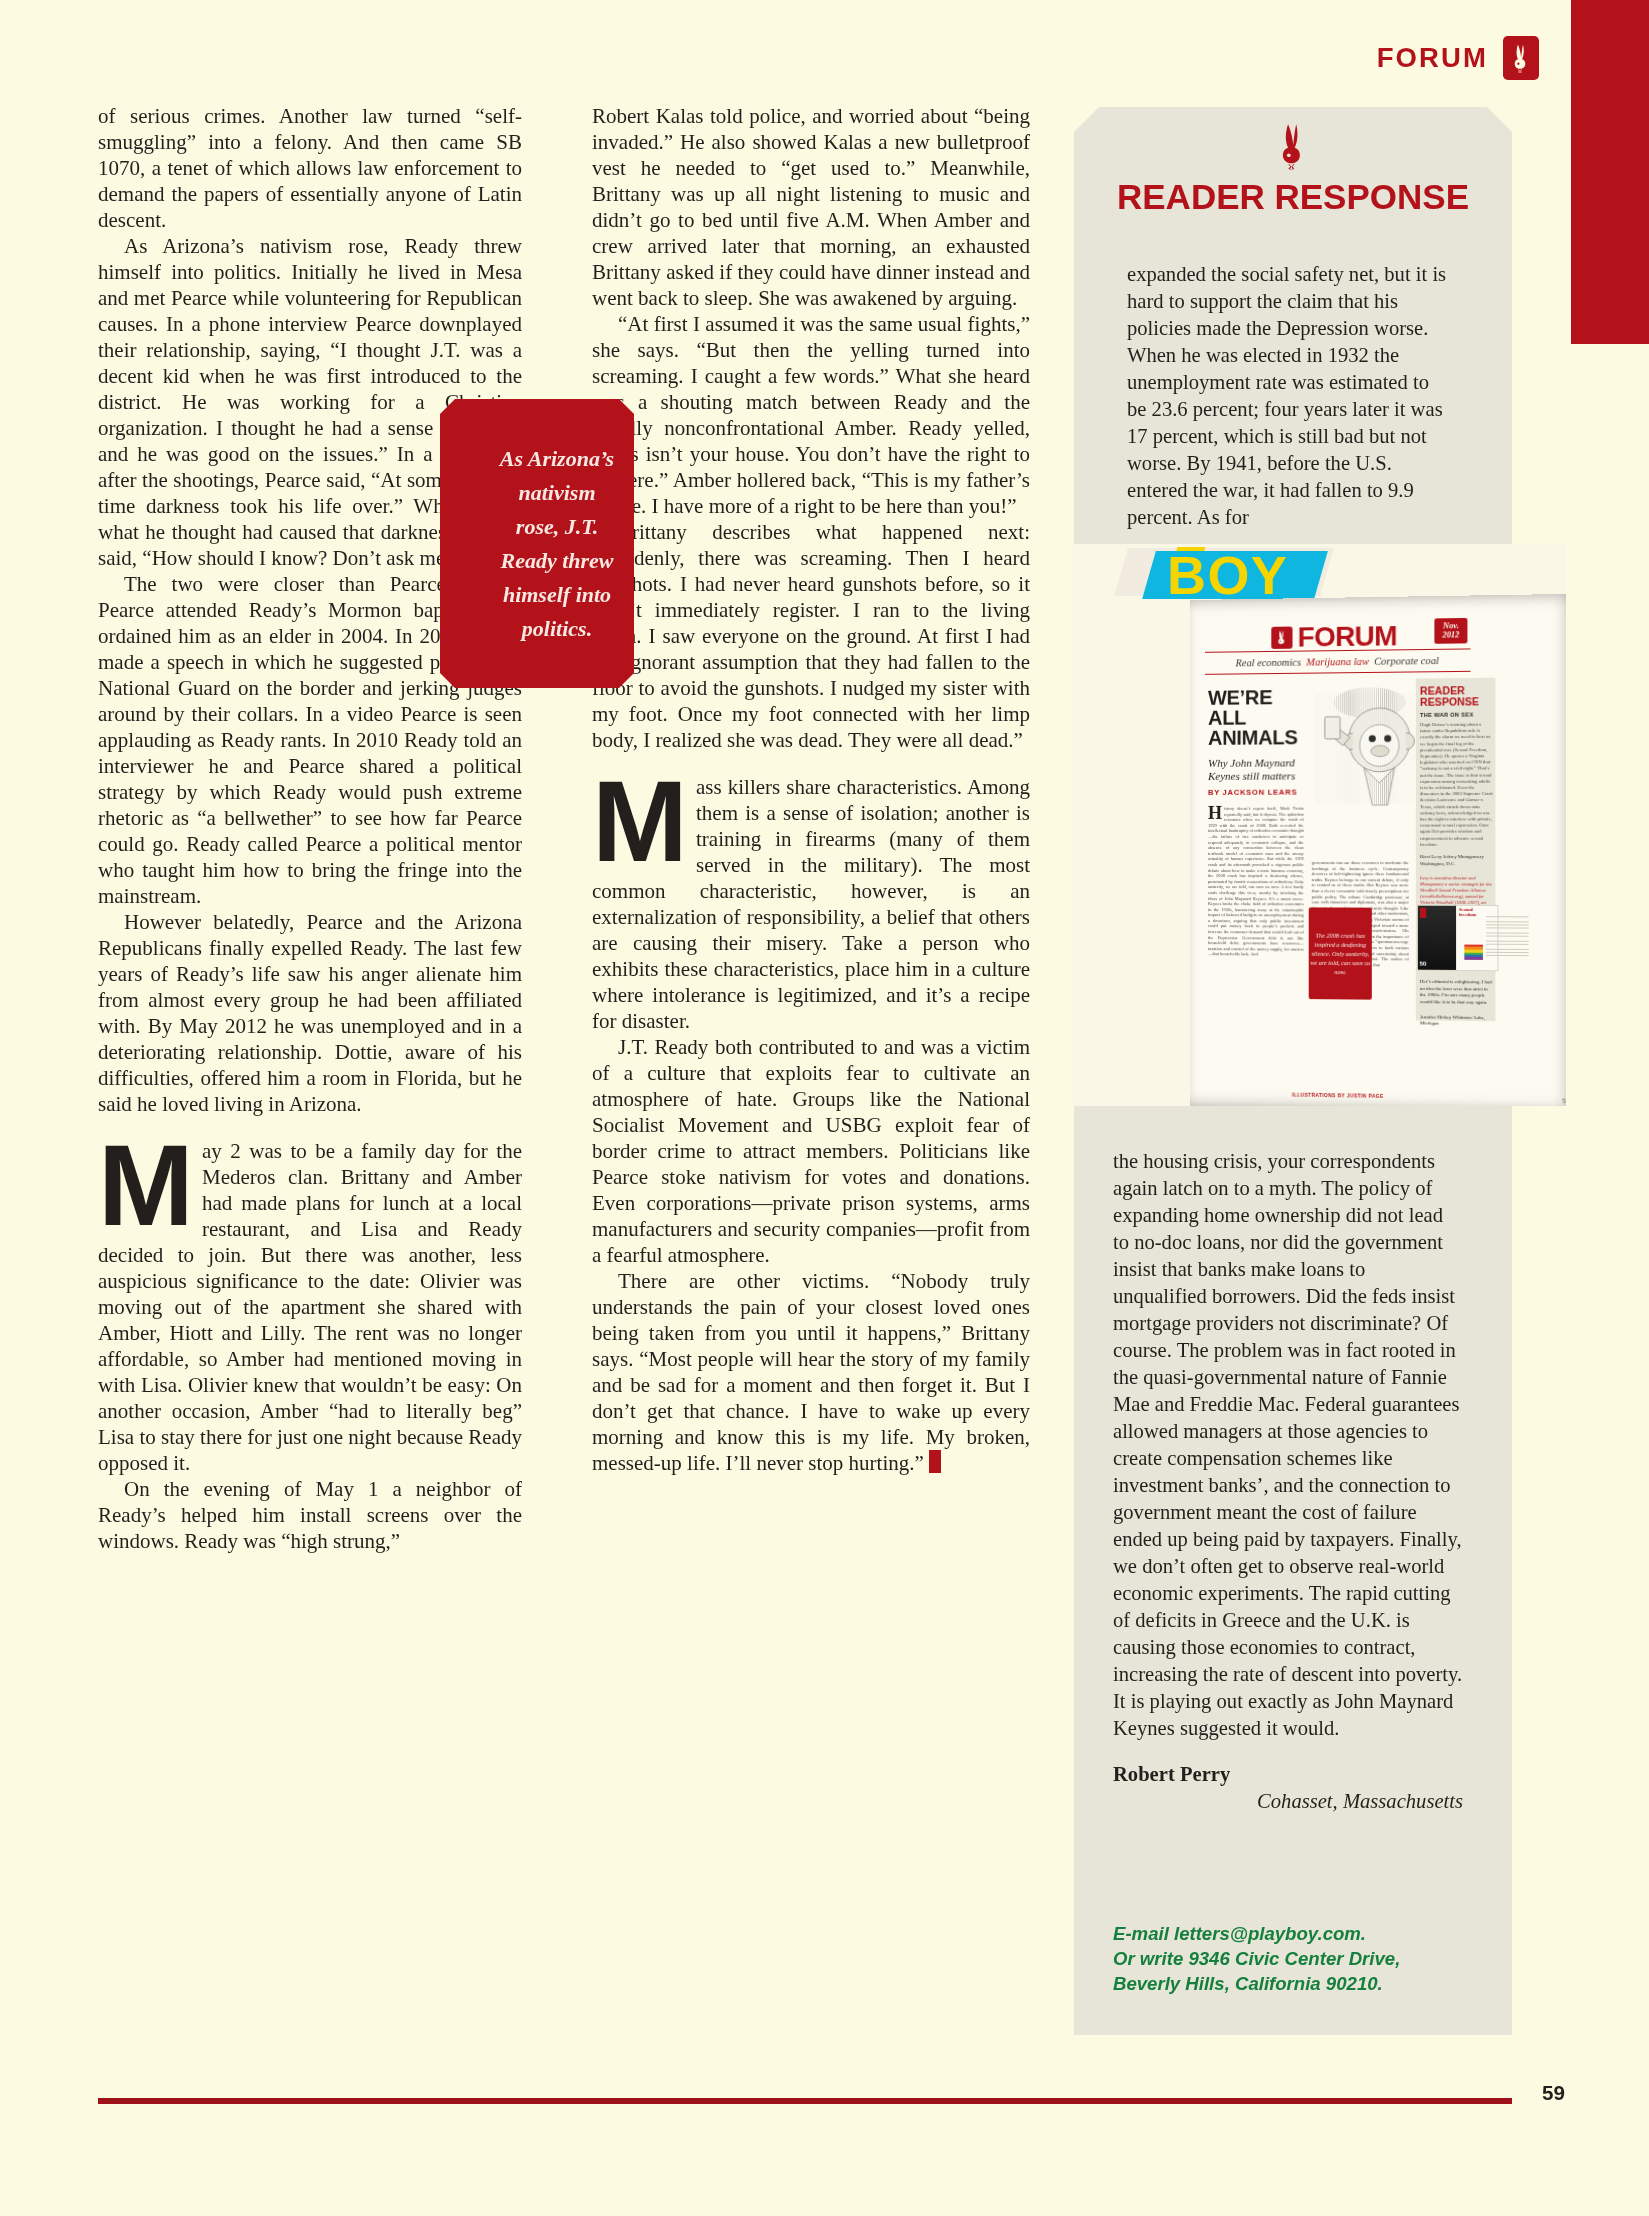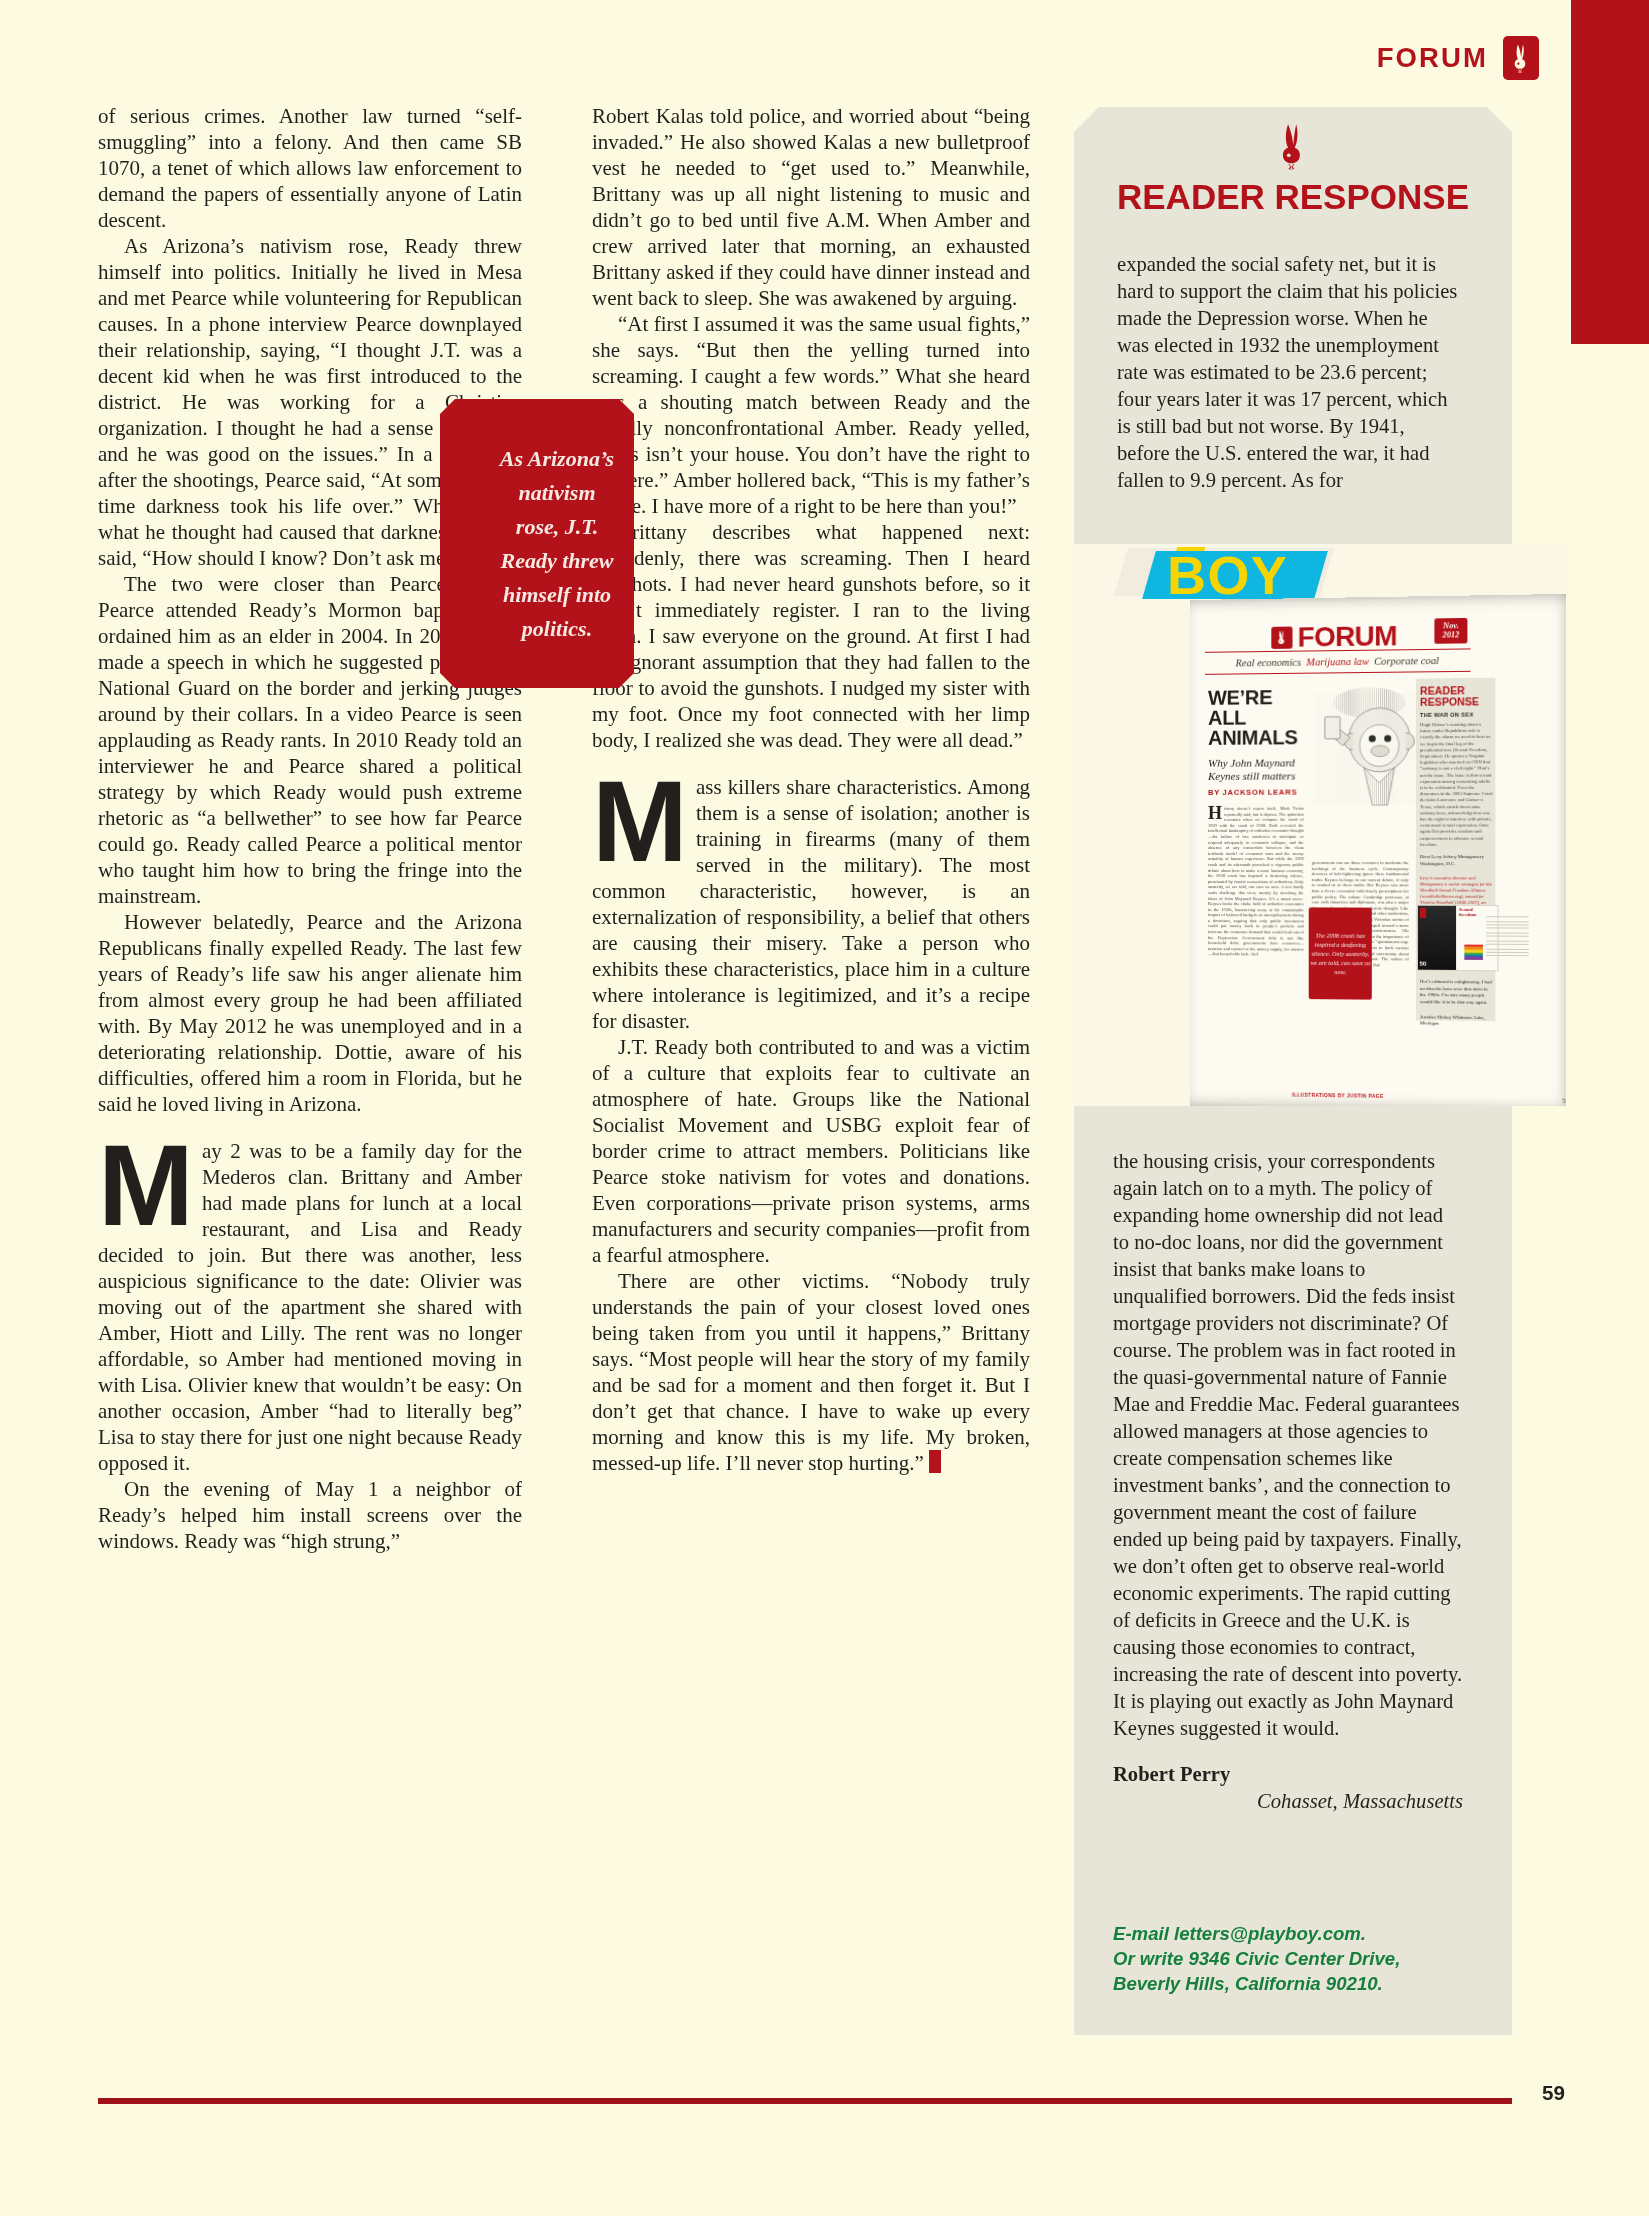--- a/index.html
+++ b/index.html
@@ -101,21 +101,21 @@
     position:absolute;left:1074px;top:177px;width:438px;
     text-align:center;
     font-family:"Liberation Sans", sans-serif;
     font-weight:bold;font-size:35px;letter-spacing:0px;
     color:#b4121b;
   }
   #rr-body-top{
     position:absolute;left:1113px;top:247px;width:350px;
     font-size:20.6px;line-height:27px;text-align:left;
   }
-  #rr-body-top p{margin:4px;text-indent:0;}
+  #rr-body-top p{margin:14px;text-indent:0;}
 
   #rr-body-bot{
     position:absolute;left:1113px;top:1148px;width:350px;
     font-size:20.6px;line-height:27px;text-align:left;
   }
   #rr-body-bot p{margin:0;text-indent:0;}
   .sig-name{
     font-weight:bold;margin-top:19px !important;
   }
   .sig-place{

